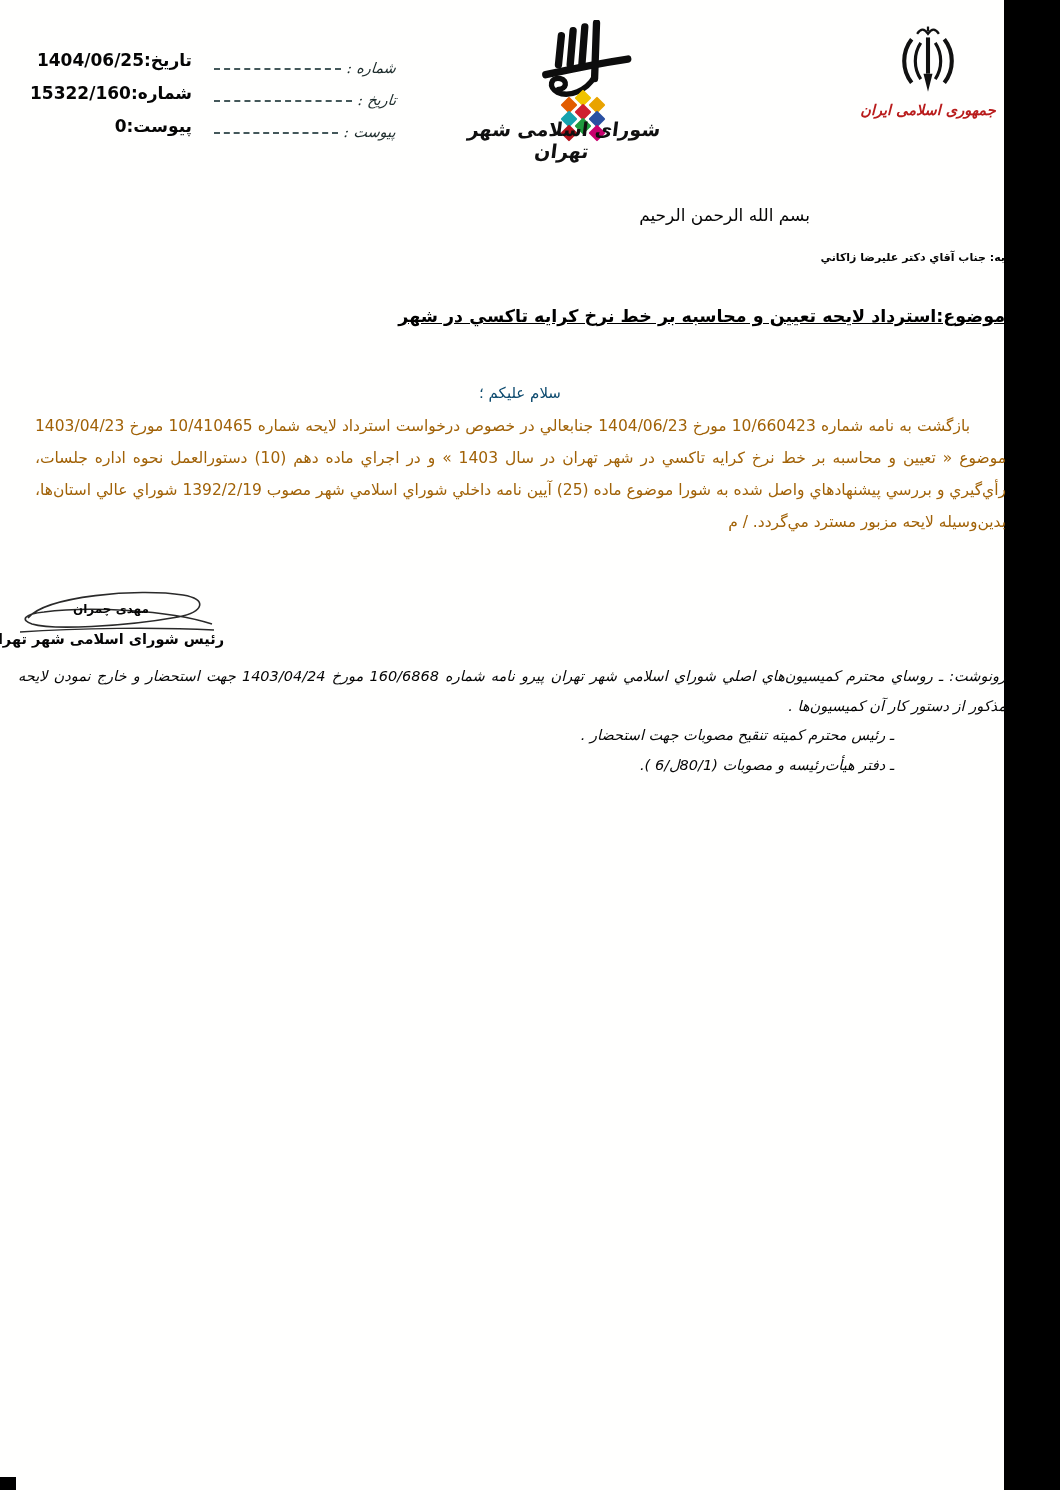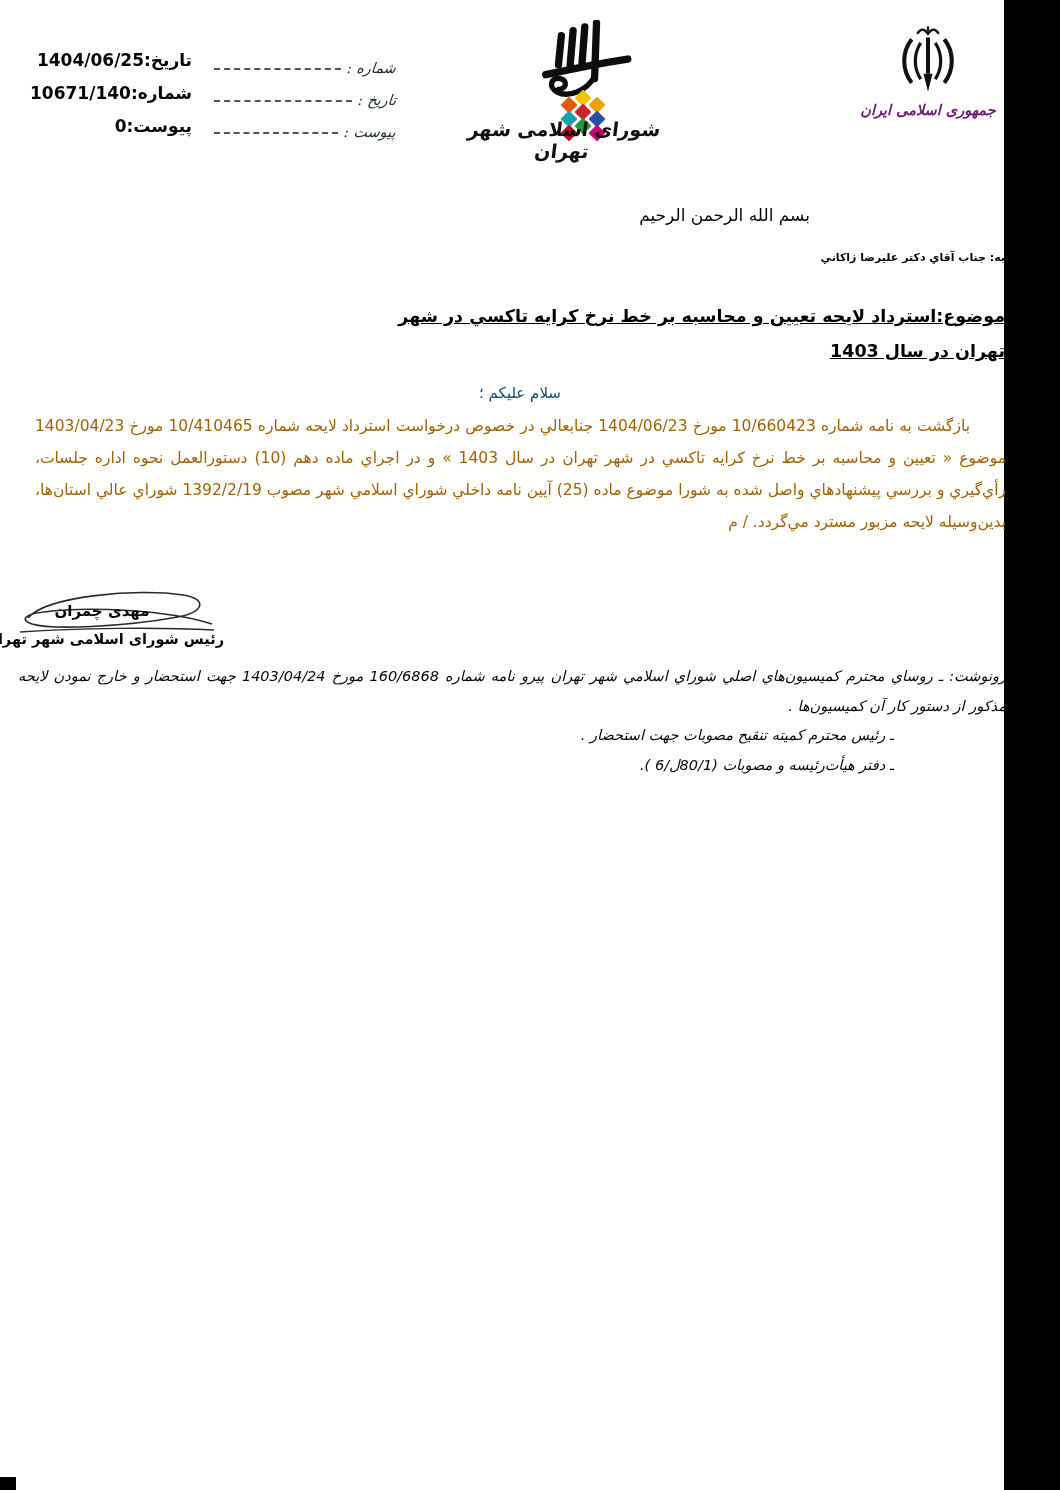--- a/index.html
+++ b/index.html
@@ -30,59 +30,59 @@
   .diamond{position:absolute;width:12px;height:12px;transform:rotate(45deg);border-radius:1px;}
   .d0{left:24px;top:0;}   .d1{left:38px;top:7px;}  .d2{left:10px;top:7px;}
   .d3{left:24px;top:14px;}.d4{left:38px;top:21px;} .d5{left:10px;top:21px;}
   .d6{left:24px;top:28px;}.d7{left:38px;top:35px;} .d8{left:10px;top:35px;}
   .org-name{position:absolute;left:0;top:98px;width:230px;text-align:center;direction:rtl;
     font-weight:bold;font-size:19px;transform:skewX(-7deg);color:#101010;}
 
   
   .emblem{position:absolute;left:848px;top:26px;width:160px;text-align:center;}
   .country-name{direction:rtl;font-weight:bold;font-style:italic;font-size:14.5px;
-    margin-top:2px;color:#701a75;}
+    margin-top:2px;color:#b91c1c;}
 
   
   .basmala{position:absolute;left:555px;top:205px;width:255px;text-align:right;direction:rtl;
     font-size:17px;color:#050505;}
   .to-block{position:absolute;left:35px;top:247px;width:970px;direction:rtl;text-align:right;
     font-weight:bold;font-size:11px;line-height:21.5px;color:#050505;}
   .subject{position:absolute;left:35px;top:299px;width:970px;direction:rtl;text-align:right;
     font-weight:bold;font-size:17.5px;line-height:35px;color:#000;text-decoration:underline;}
   .salutation{position:absolute;left:35px;top:384px;width:970px;direction:rtl;text-align:center;
     font-size:15px;color:#0c4a6e;}
   .body-par{position:absolute;left:35px;top:410px;width:971px;direction:rtl;
     font-size:15.5px;line-height:32px;text-align:justify;text-indent:36px;color:#a16207;}
 
   
   .sig{position:absolute;left:12px;top:586px;width:212px;height:75px;}
   .sig-scribble{position:absolute;left:6px;top:0;}
-  .sig-name{position:absolute;left:20px;top:16px;width:140px;text-align:center;direction:rtl;
-    font-weight:bold;font-size:15px;color:#050505;}
+  .sig-name{position:absolute;left:29px;top:16px;width:140px;text-align:center;direction:rtl;
+    font-weight:bold;font-size:12px;color:#050505;}
   .sig-title{position:absolute;left:0;top:45px;width:212px;text-align:center;direction:rtl;
     font-weight:bold;font-size:14.5px;white-space:nowrap;color:#050505;}
 
   
   .cc{position:absolute;left:18px;top:662px;width:988px;direction:rtl;
     font-size:14.5px;line-height:29.5px;color:#050505;font-style:italic;}
   .cc-main{text-align:justify;margin:0;}
   .cc-item{text-align:right;padding-right:112px;}
 </style>
 </head>
 <body>
 
 <div class="page">
 
   <div class="black-strip"></div>
   <div class="corner-dot"></div>
 
   <div class="meta-box">
     <div class="row"><span>تاريخ:</span><span>1404/06/25</span></div>
-    <div class="row"><span>شماره:</span><span>10671/140</span></div>
+    <div class="row"><span>شماره:</span><span>15322/160</span></div>
     <div class="row"><span>پيوست:</span><span>0</span></div>
   </div>
 
   <div class="fillin">
     <div class="fillrow">
       <span class="filllabel">شماره :</span>
       <span class="dashline"></span>
     </div>
     <div class="fillrow">
       <span class="filllabel">تاريخ :</span>
@@ -132,21 +132,20 @@
   </div>
 
   <div class="basmala">بسم الله الرحمن الرحيم</div>
 
   <div class="to-block">
     <div>به: جناب آقاي دكتر عليرضا زاكاني</div>
   </div>
 
   <div class="subject">
     <div>موضوع:استرداد لايحه تعيين و محاسبه بر خط نرخ كرايه تاكسي در شهر</div>
-    <div>تهران در سال 1403</div>
   </div>
 
   <div class="salutation">سلام عليكم ؛</div>
 
   <div class="body-par">بازگشت به نامه شماره 10/660423 مورخ 1404/06/23 جنابعالي در خصوص درخواست استرداد لايحه شماره 10/410465 مورخ 1403/04/23 موضوع « تعيين و محاسبه بر خط نرخ كرايه تاكسي در شهر تهران در سال 1403 » و در اجراي ماده دهم (10) دستورالعمل نحوه اداره جلسات، رأي‌گيري و بررسي پيشنهادهاي واصل شده به شورا موضوع ماده (25) آيين نامه داخلي شوراي اسلامي شهر مصوب 1392/2/19 شوراي عالي استان‌ها، بدين‌وسيله لايحه مزبور مسترد مي‌گردد. / م</div>
 
   <div class="sig">
     <svg class="sig-scribble" width="198" height="55" viewBox="0 0 198 55" fill="none" stroke="#2a2a2a" stroke-width="1.6">
       <path d="M10 32 C28 10 120 2 165 9 C190 13 186 26 160 31 C104 41 34 44 14 38 C2 34 6 28 26 26 C70 20 150 24 194 38"></path>
       <path d="M2 46 C60 42 140 41 196 44" stroke-width="1.3"></path>

